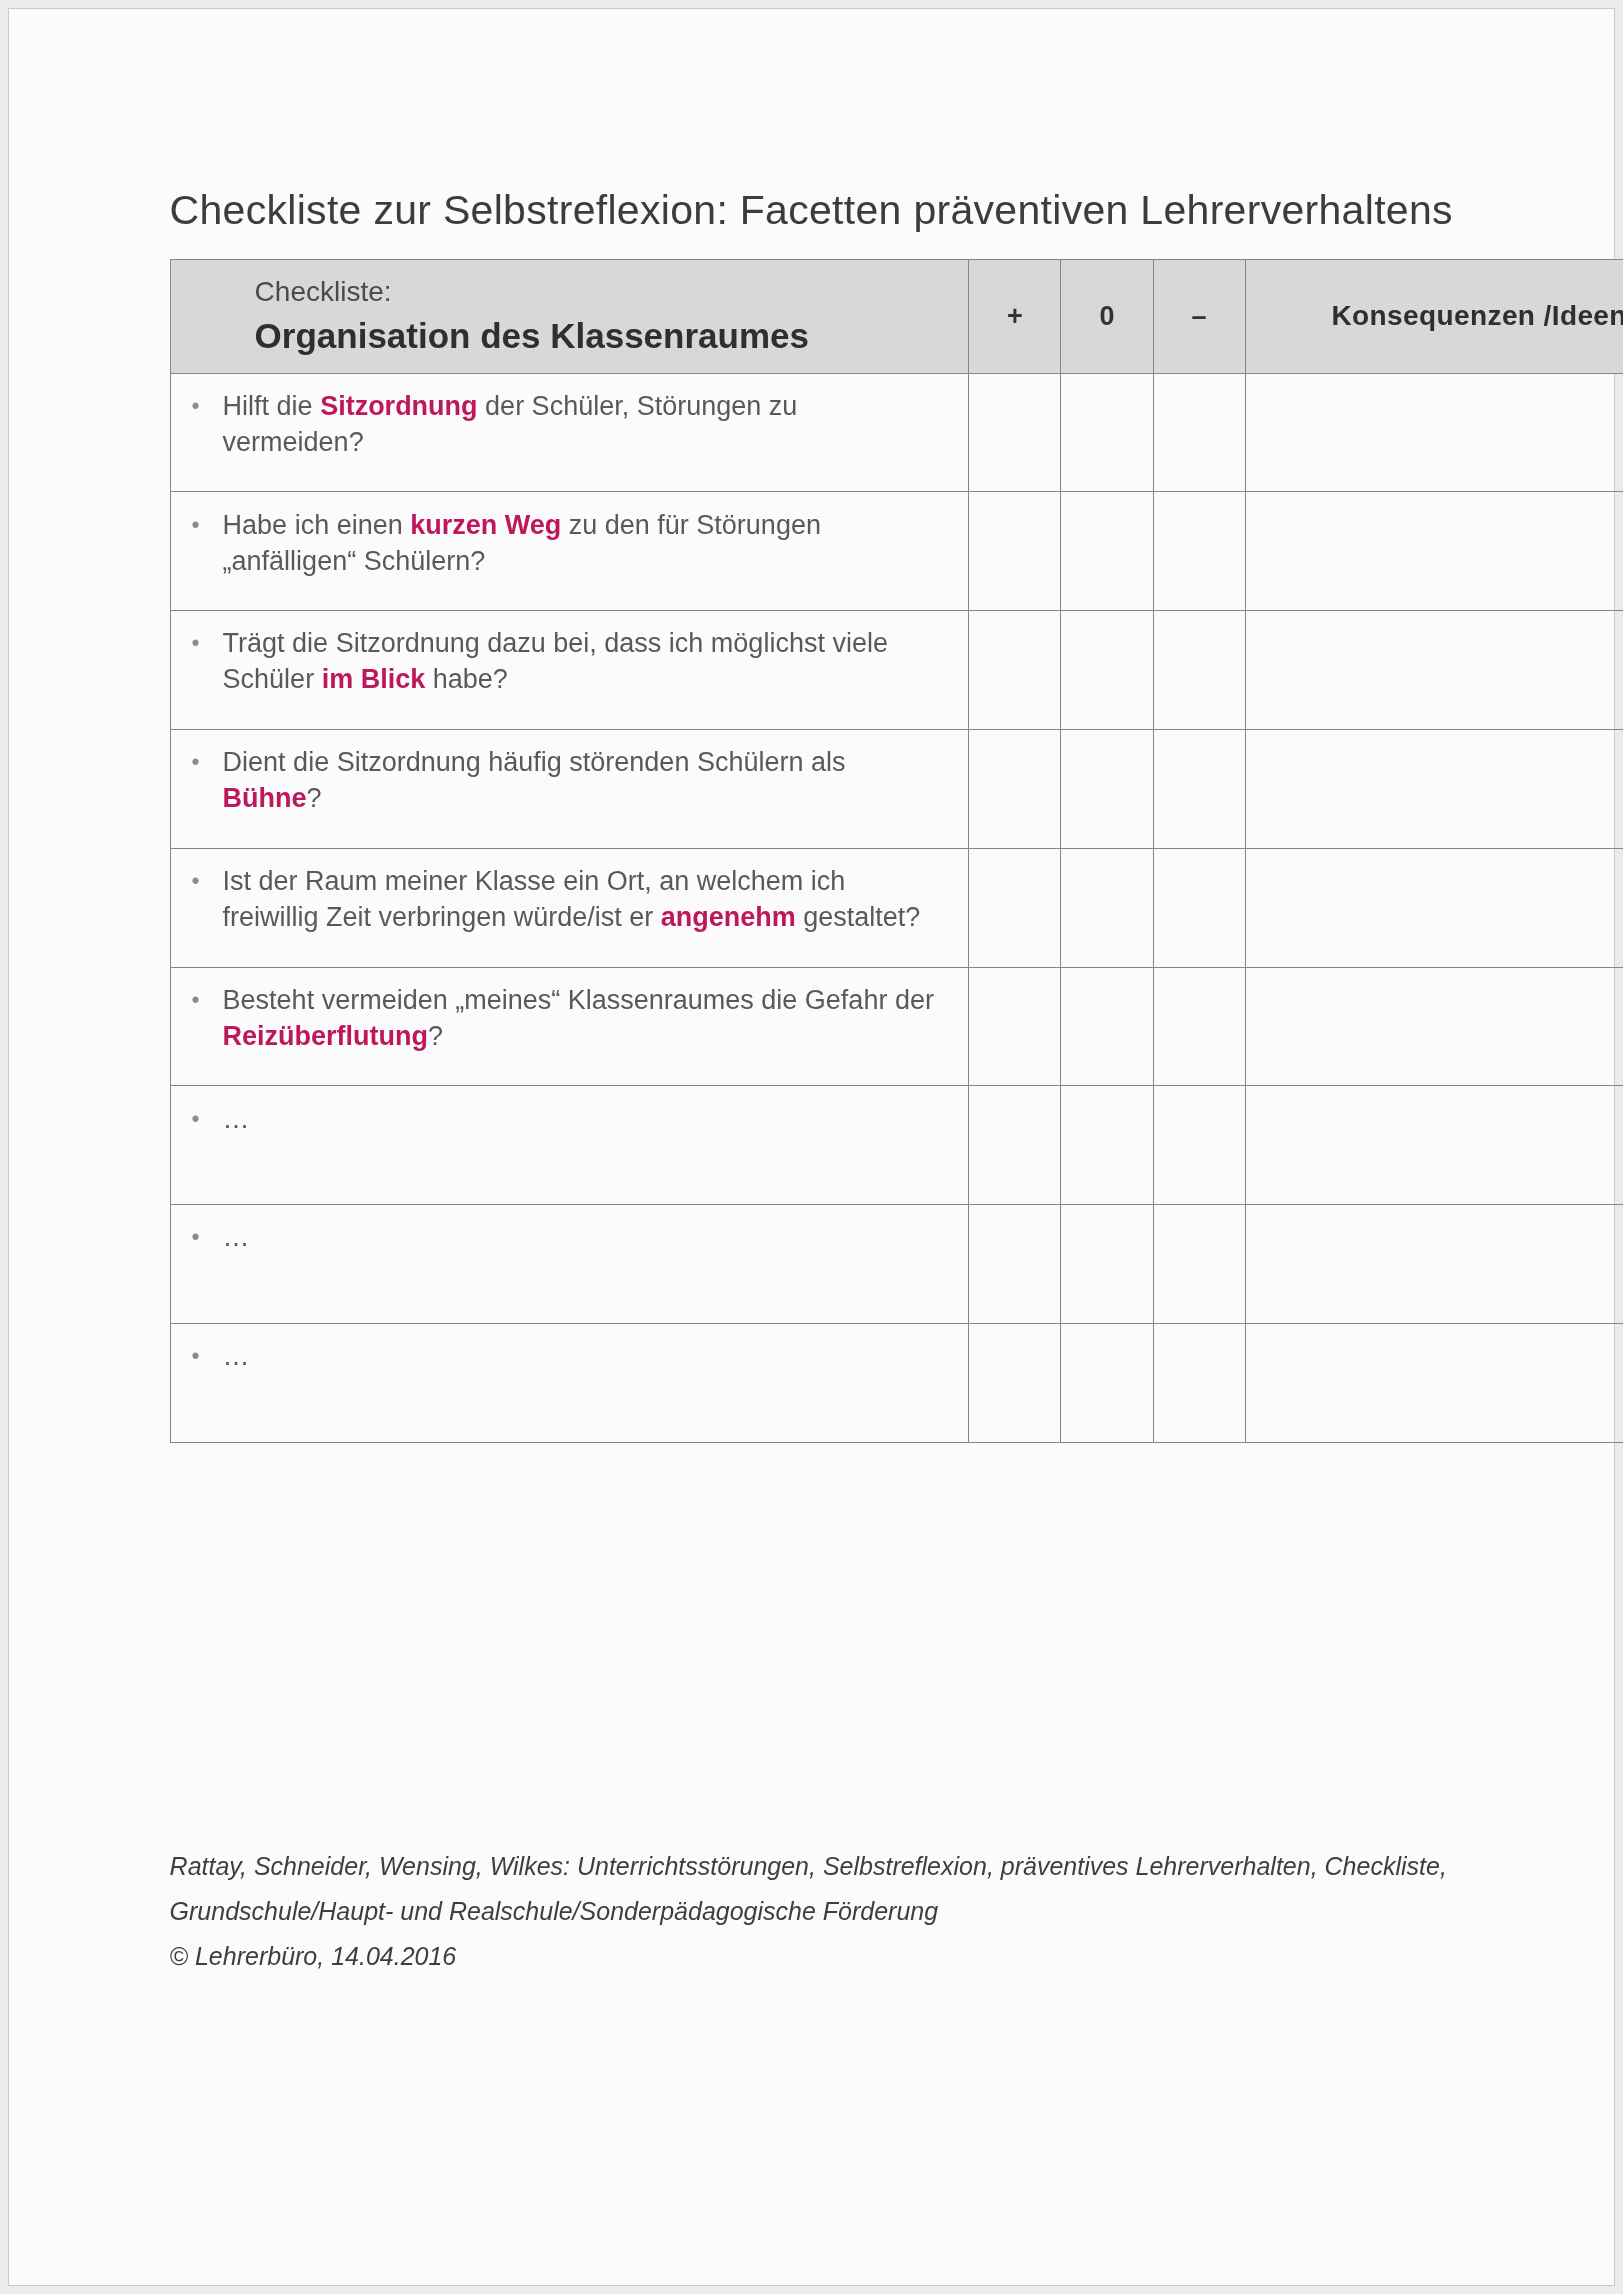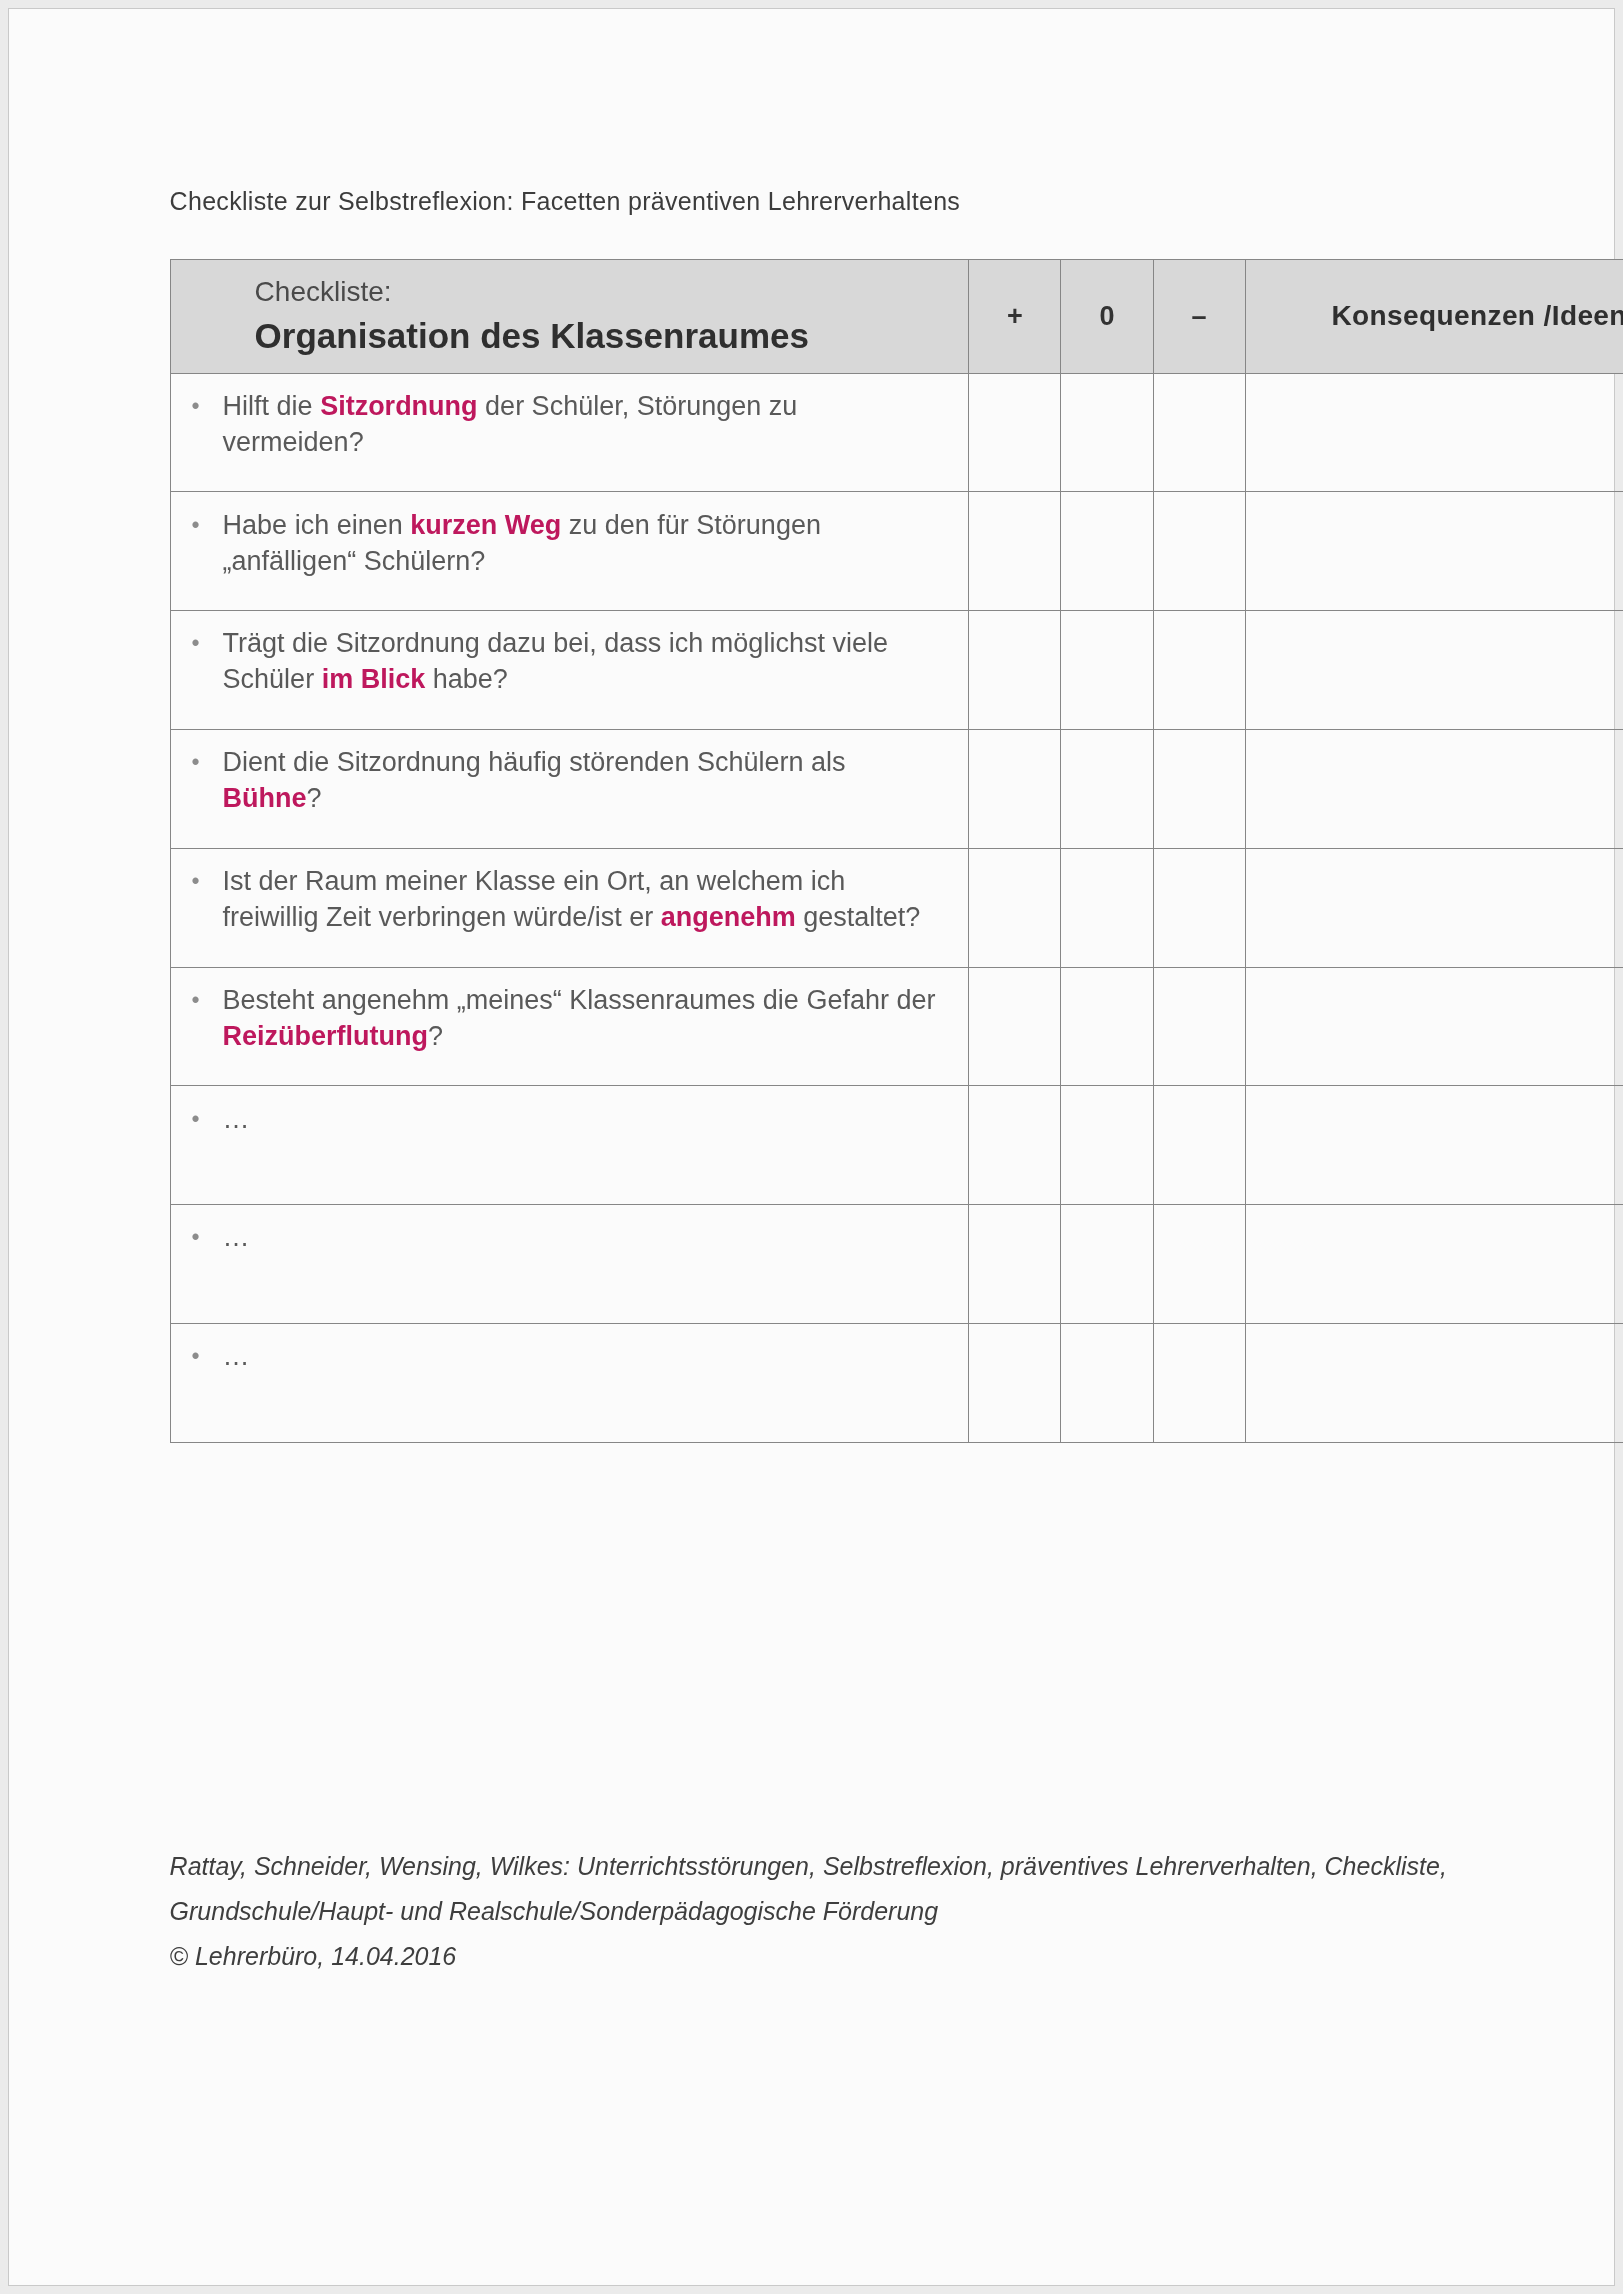--- a/index.html
+++ b/index.html
@@ -14,21 +14,21 @@
   .page {
     position: absolute;
     left: 7.6px; top: 7.6px; right: 7.6px; bottom: 7.6px;
     background: var(--page-bg, #fbfbfb);
     border: 1px solid #c9c9c9;
   }
   .title {
     position: absolute;
     left: 161px;
     top: 178px;
-    font-size: 25px;
+    font-size: 41px;
     letter-spacing: 0.3px;
     color: var(--title-text, #3c3c3c);
     white-space: nowrap;
   }
   .table-wrap {
     position: absolute;
     left: 161px;
     top: 250px;
     width: 1544px;
   }
@@ -201,21 +201,21 @@
     </td>
     <td class="mark-cell"></td>
     <td class="mark-cell"></td>
     <td class="mark-cell"></td>
     <td class="kons-cell"></td>
   </tr>
           <tr class="body-row">
     <td class="q-cell">
       <div class="q">
         <span class="q-bullet">•</span>
-        <span class="q-text"><span class="q-pre">Besteht angenehm „meines“ Klassenraumes die Gefahr der </span><span class="q-bold">Reizüberflutung</span><span class="q-post">?</span></span>
+        <span class="q-text"><span class="q-pre">Besteht vermeiden „meines“ Klassenraumes die Gefahr der </span><span class="q-bold">Reizüberflutung</span><span class="q-post">?</span></span>
       </div>
     </td>
     <td class="mark-cell"></td>
     <td class="mark-cell"></td>
     <td class="mark-cell"></td>
     <td class="kons-cell"></td>
   </tr>
           <tr class="body-row">
     <td class="q-cell">
       <div class="q">

